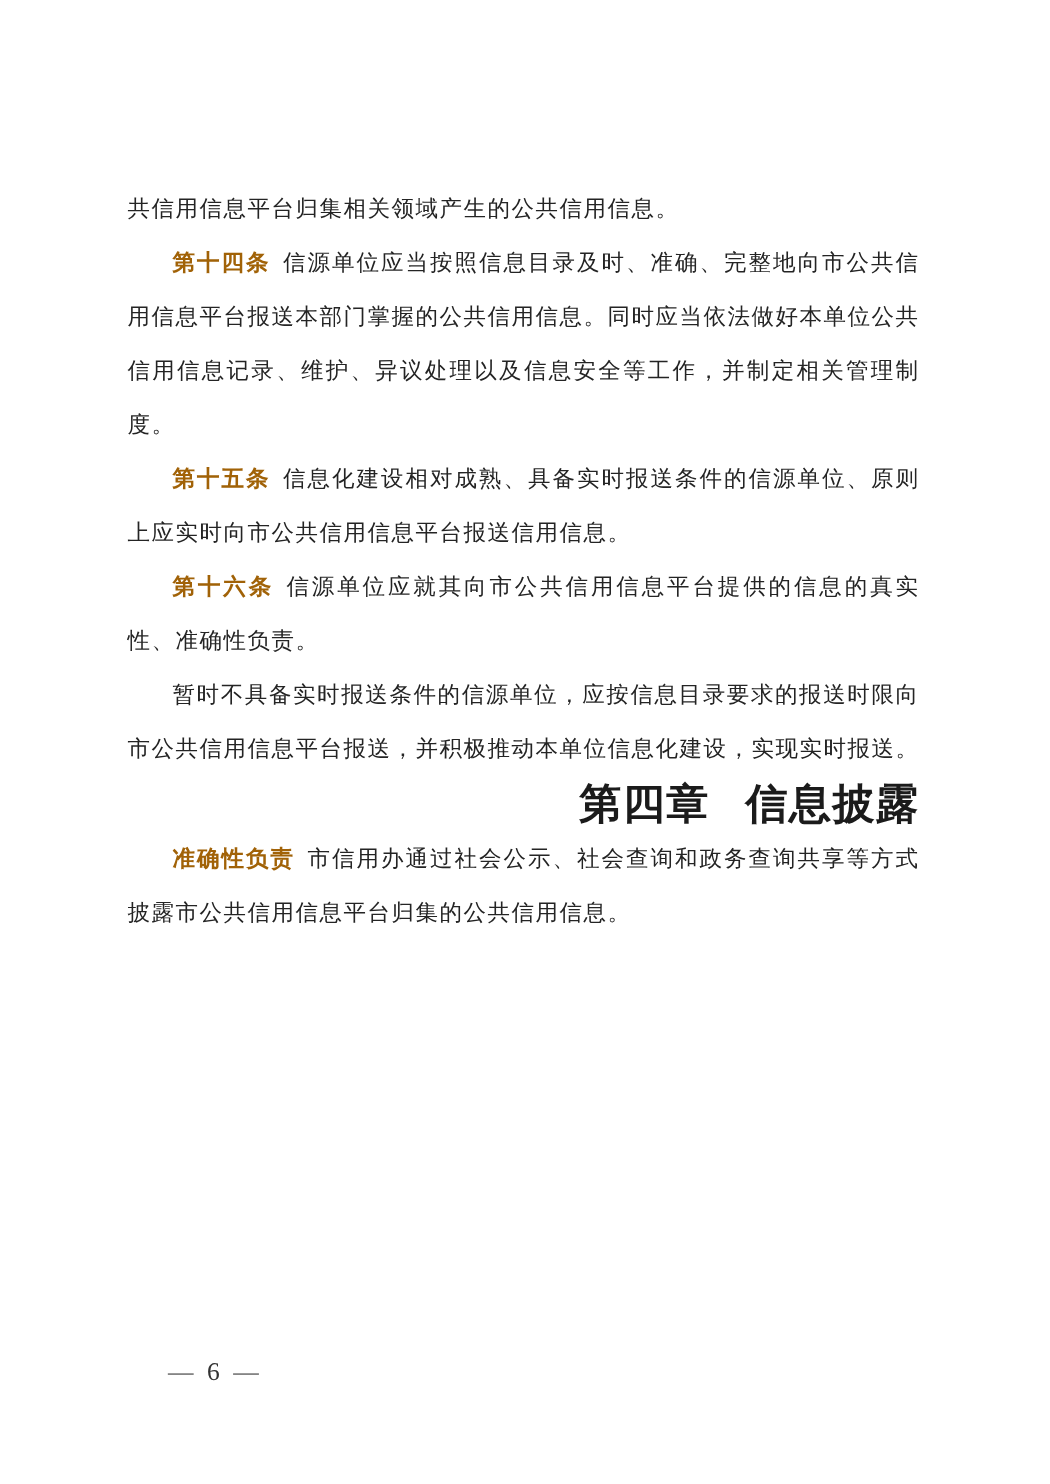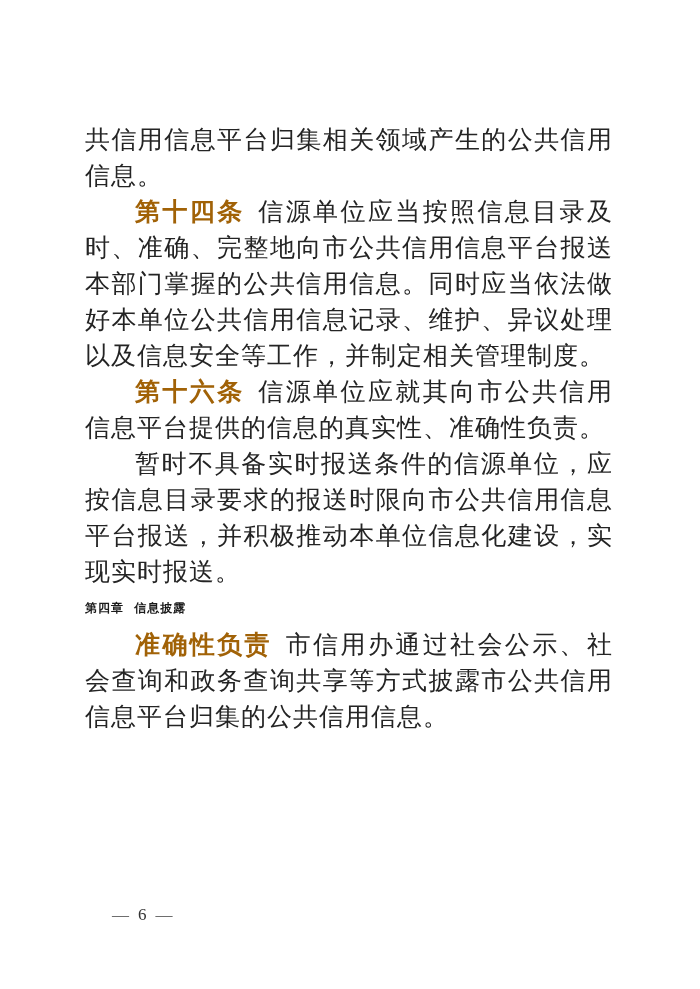--- a/index.html
+++ b/index.html
@@ -21,41 +21,41 @@
     background: #ffffff;
   }
   .doc-body {
     position: absolute;
     left: 85px;
     top: 122px;
     width: 528px;
   }
   .para {
     margin: 0;
-    font-size: 25px;
+    font-size: 15px;
     line-height: 36px;
     letter-spacing: 1px;
     text-align: justify;
     text-indent: 2em;
     color: #242424;
   }
   .para.no-indent {
     text-indent: 0;
   }
   .article-label {
     font-weight: bold;
     margin-right: 0.55em;
     color: #a16207;
   }
   .chapter-heading {
     margin: 0;
-    font-size: 12px;
+    font-size: 28px;
     line-height: 37px;
     font-weight: bold;
-    text-align: left;
+    text-align: right;
     letter-spacing: 1px;
     color: #1b1b1b;
   }
   .chapter-heading .chapter-label {
     margin-right: 0.85em;
   }
   .footer {
     position: absolute;
     left: 103px;
     top: 905px;
@@ -71,20 +71,21 @@
   }
 </style>
 </head>
 <body>
 
 <div class="page">
 
   <div class="doc-body" id="doc-body">
       <p class="para no-indent">共信用信息平台归集相关领域产生的公共信用信息。</p>
       <p class="para"><b class="article-label">第十四条</b>信源单位应当按照信息目录及时、准确、完整地向市公共信用信息平台报送本部门掌握的公共信用信息。同时应当依法做好本单位公共信用信息记录、维护、异议处理以及信息安全等工作，并制定相关管理制度。</p>
+      <p class="para"><b class="article-label">第十五条</b>信息化建设相对成熟、具备实时报送条件的信源单位、原则上应实时向市公共信用信息平台报送信用信息。</p>
       <p class="para"><b class="article-label">第十六条</b>信源单位应就其向市公共信用信息平台提供的信息的真实性、准确性负责。</p>
       <p class="para">暂时不具备实时报送条件的信源单位，应按信息目录要求的报送时限向市公共信用信息平台报送，并积极推动本单位信息化建设，实现实时报送。</p>
       <div class="chapter-heading"><span class="chapter-label">第四章</span><span>信息披露</span></div>
       <p class="para"><b class="article-label">准确性负责</b>市信用办通过社会公示、社会查询和政务查询共享等方式披露市公共信用信息平台归集的公共信用信息。</p>
     </div>
 
   <div class="footer">
     <span class="dash">—</span><span>6</span><span class="dash">—</span>
   </div>
 

